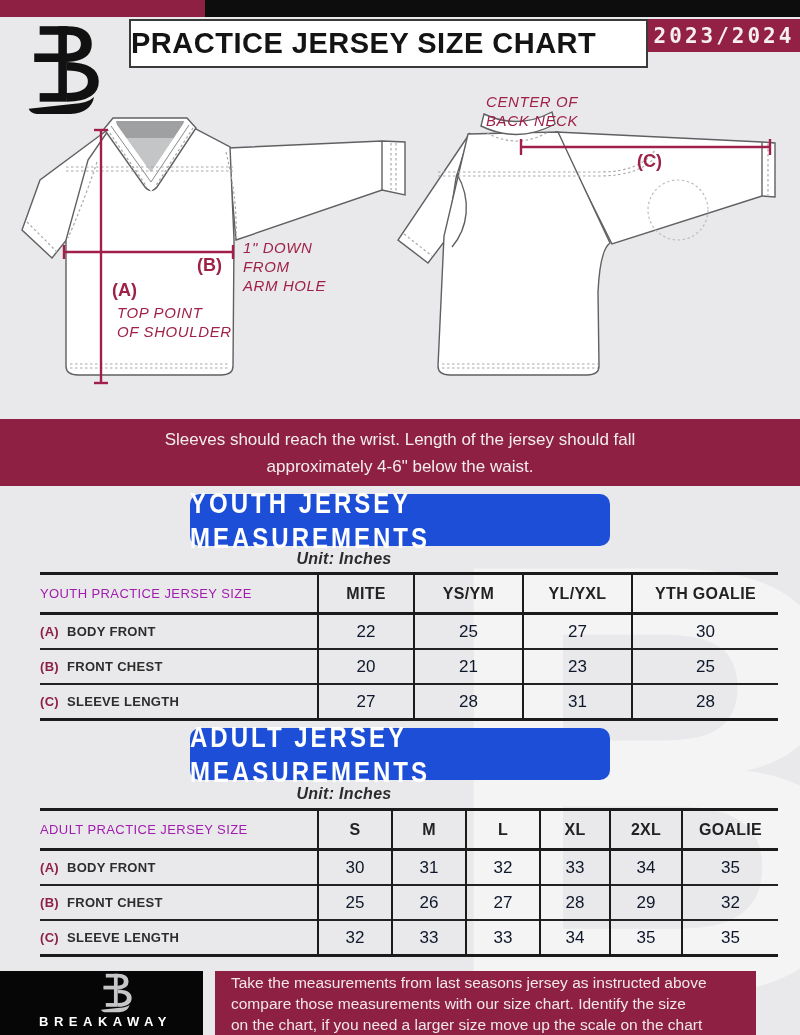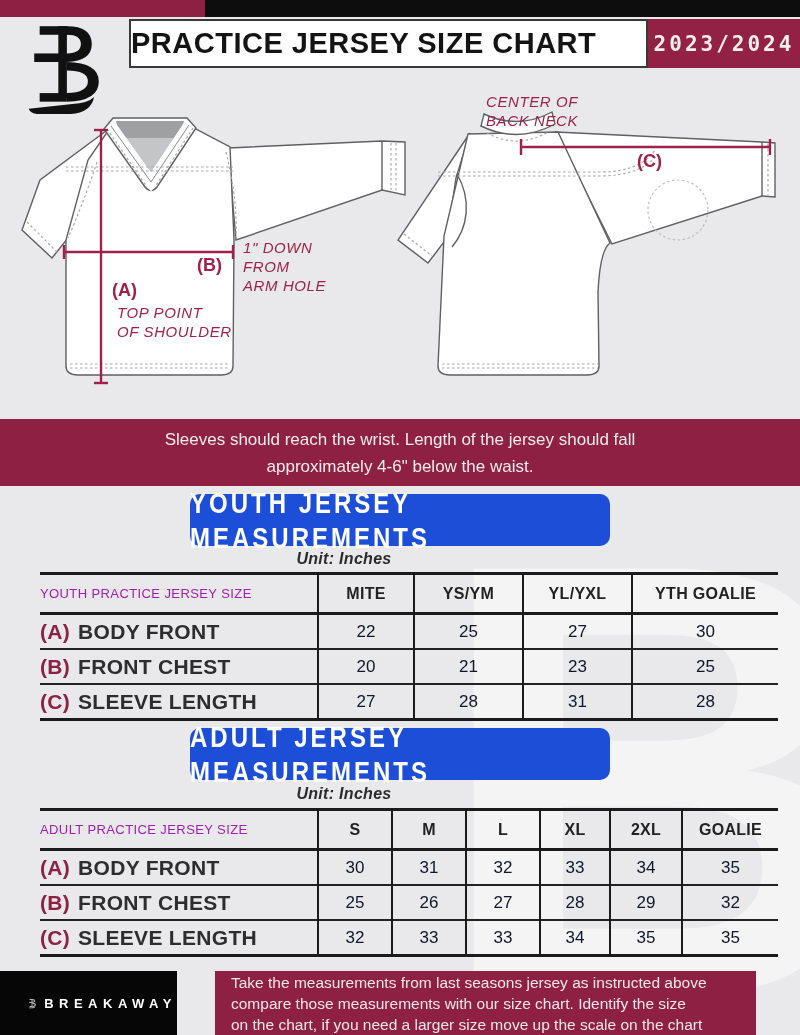--- a/index.html
+++ b/index.html
@@ -12,21 +12,21 @@
 
   
   .strip-maroon{left:0;top:0;width:205px;height:17px;background:#8E2044;}
   .strip-black{left:205px;top:0;width:595px;height:17px;background:#0D0D0D;}
   .title-box{
     left:129px;top:19px;width:515px;height:45px;background:#FFFFFF;
     border:2px solid #3A3A3A;display:flex;align-items:center;justify-content:flex-start;
   }
   .title-text{font-size:29px;font-weight:bold;color:#141414;letter-spacing:.5px;}
   .year-box{
-    left:648px;top:19px;width:152px;height:49px;background:#932045;
+    left:648px;top:19px;width:152px;height:33px;background:#932045;
     display:flex;align-items:center;justify-content:center;
   }
   .year-text{
     font-family:"DejaVu Sans Mono",monospace;font-weight:bold;font-size:21px;
     color:#F6EEF1;letter-spacing:3px;
   }
   .logo-top{left:24px;top:20px;}
 
   
   .mlabel{color:#9F2147;white-space:pre-line;}
@@ -60,33 +60,33 @@
   table.size{
     position:absolute;left:40px;width:738px;border-collapse:collapse;
     table-layout:fixed;z-index:2;border-top:3px solid #1B1B1B;border-bottom:3px solid #1B1B1B;
   }
   table.size th,table.size td{padding:0;height:33px;vertical-align:middle;}
   table.size thead th{height:37px;border-bottom:3px solid #1B1B1B;}
   table.size td.num,table.size th.col{border-left:2px solid #1B1B1B;text-align:center;}
   table.size tbody tr+tr td{border-top:2px solid #222222;}
   th.sizehdr{font-weight:normal;font-size:13px;color:#a21caf;text-align:left;padding-left:20px;letter-spacing:.4px;}
   th.col{font-weight:bold;font-size:16px;color:#222222;letter-spacing:.3px;}
-  td.rowlabel{text-align:left;padding-left:32px;font-size:21px;color:#2D2D2D;font-weight:bold;letter-spacing:.3px;}
+  td.rowlabel{text-align:left;padding-left:32px;font-size:13px;color:#2D2D2D;font-weight:bold;letter-spacing:.3px;}
   td.rowlabel .tag{color:#8E2044;font-weight:bold;margin-right:8px;}
   td.num{font-size:17px;color:#0f172a;}
 
   
   .watermark{
     right:-80px;top:470px;font-size:620px;line-height:1;font-weight:bold;
     color:rgba(255,255,255,.5);z-index:1;pointer-events:none;
   }
 
   
-  .footer-black{left:0;top:971px;width:177px;height:64px;background:#060606;
-    display:flex;align-items:center;}
+  .footer-black{left:0;top:971px;width:203px;height:64px;background:#060606;
+    display:flex;align-items:center;flex-direction:column;}
   .footer-maroon{left:215px;top:971px;width:541px;height:64px;background:#8E2044;
     display:flex;align-items:center;}
   .footer-note{
     color:#F1E6EA;font-size:15.5px;line-height:21px;padding-left:16px;white-space:pre-line;
   }
   .brand-text{color:#FFFFFF;font-weight:bold;font-size:13px;letter-spacing:5.5px;margin-left:8px;}
   .z2{z-index:2;}
 </style>
 </head>
 <body>

